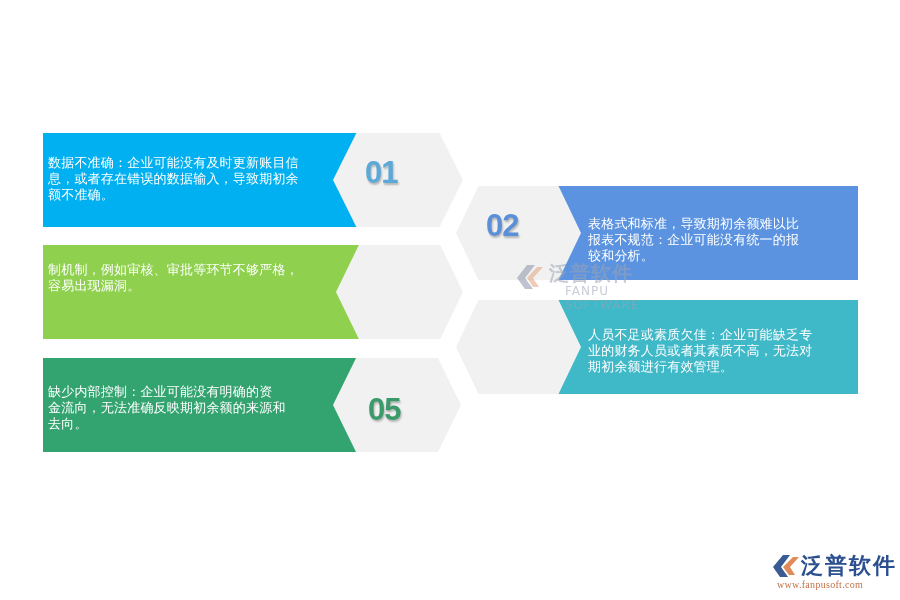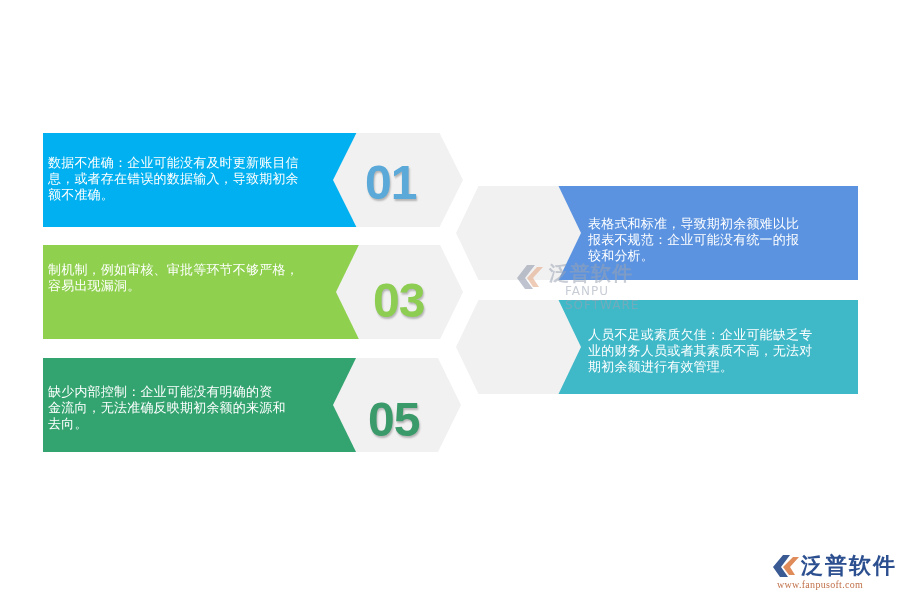--- a/index.html
+++ b/index.html
@@ -9,21 +9,21 @@
     }
     .row { position: absolute; height: 94px; }
     .band { position: absolute; top: 0; height: 94px; }
     .hex { position: absolute; top: 0; height: 94px; background: #f1f1f1; }
     .hex-left-point { clip-path: polygon(0% 50%, 18% 0%, 82% 0%, 100% 50%, 82% 100%, 18% 100%); }
     .desc {
       position: absolute; color: #ffffff; font-size: 13px; line-height: 16px; letter-spacing: 0.2px;
     }
     .num {
       position: absolute; font-family: "Liberation Sans", "DejaVu Sans", sans-serif; font-weight: bold;
-      font-size: 48px; letter-spacing: -1px; text-shadow: 1px 2px 2px rgba(0,0,0,0.25);
+      font-size: 31px; letter-spacing: -1px; text-shadow: 1px 2px 2px rgba(0,0,0,0.25);
     }
     .wm {
       position: absolute; left: 513px; top: 262px; width: 130px; height: 34px; opacity: 0.55;
     }
     .wm-text { position: absolute; left: 36px; top: -2px; font-size: 20px; color: #9aa3b4; font-weight: bold; letter-spacing: 1px; }
     .wm-sub { position: absolute; left: 52px; top: 22px; font-size: 12px; color: #9aa3b4; letter-spacing: 1px; }
     .logo { position: absolute; left: 767px; top: 551px; width: 130px; height: 45px; }
     .logo-text { position: absolute; left: 34px; top: 0px; font-size: 22px; color: #2c4f8f; font-weight: bold; letter-spacing: 2px; }
     .logo-url { position: absolute; left: 10px; top: 28px; font-family: Liberation Serif, serif; font-size: 10px; color: #c0714a; letter-spacing: 0.3px; }
   </style>
@@ -37,35 +37,35 @@
     <div>数据不准确：企业可能没有及时更新账目信</div>
     <div>息，或者存在错误的数据输入，导致期初余</div>
     <div>额不准确。</div>
   </div>
   <div class="num" style="left:322px; top:22px; color:#5aa9d8;">01</div>
 </div>
 
 <div class="row" style="left:456px; top:186px; width:402px;">
   <div class="band" style="left:100px; width:302px; background:#5b93e0;"></div>
   <div class="hex hex-left-point" style="left:0; width:125px;"></div>
+  <div class="num" style="left:30px; top:22px; color:#5b8fd8;">02</div>
   <div class="desc" style="left:132px; top:30px; width:260px;">
     <div>表格式和标准，导致期初余额难以比</div>
     <div>报表不规范：企业可能没有统一的报</div>
     <div>较和分析。</div>
   </div>
 </div>
 
 <div class="row" style="left:43px; top:245px; width:420px;">
   <div class="band" style="left:0; width:320px; background:#8fd14f;"></div>
   <div class="hex hex-left-point" style="left:293px; width:127px;"></div>
   <div class="desc" style="left:5px; top:17px; width:300px;">
     <div>制机制，例如审核、审批等环节不够严格，</div>
     <div>容易出现漏洞。</div>
   </div>
-  <div class="num" style="left:330px; top:28px; color:#8ccd52;">03</div>
 </div>
 
 <div class="row" style="left:456px; top:300px; width:402px;">
   <div class="band" style="left:101px; width:301px; background:#3fb8c8;"></div>
   <div class="hex hex-left-point" style="left:0; width:125px;"></div>
   <div class="desc" style="left:132px; top:27px; width:260px;">
     <div>人员不足或素质欠佳：企业可能缺乏专</div>
     <div>业的财务人员或者其素质不高，无法对</div>
     <div>期初余额进行有效管理。</div>
   </div>

